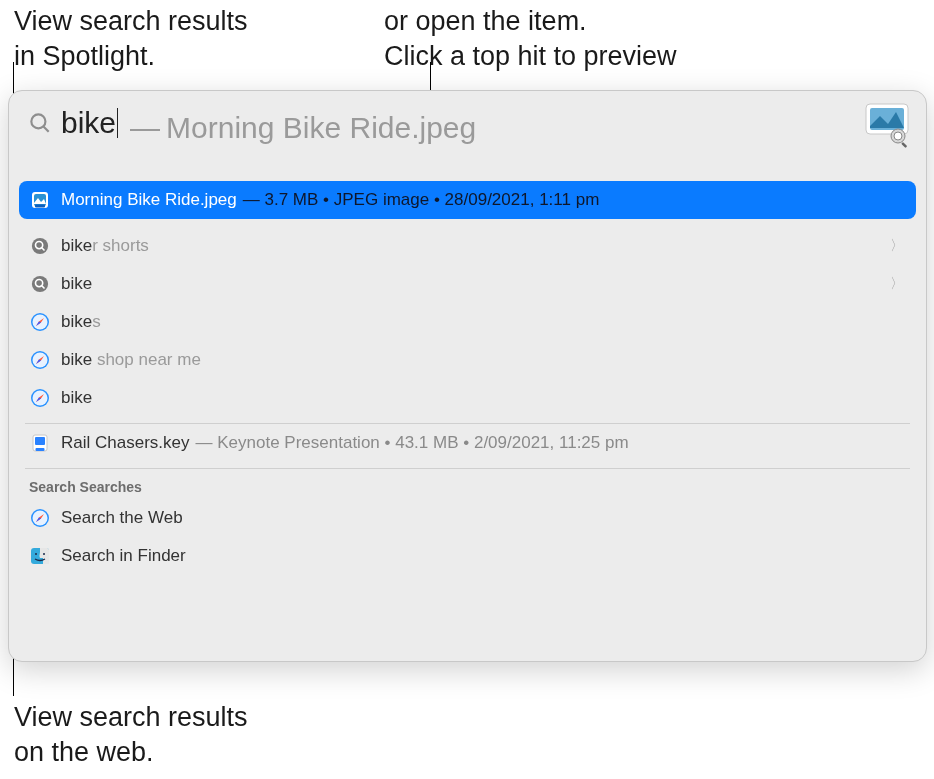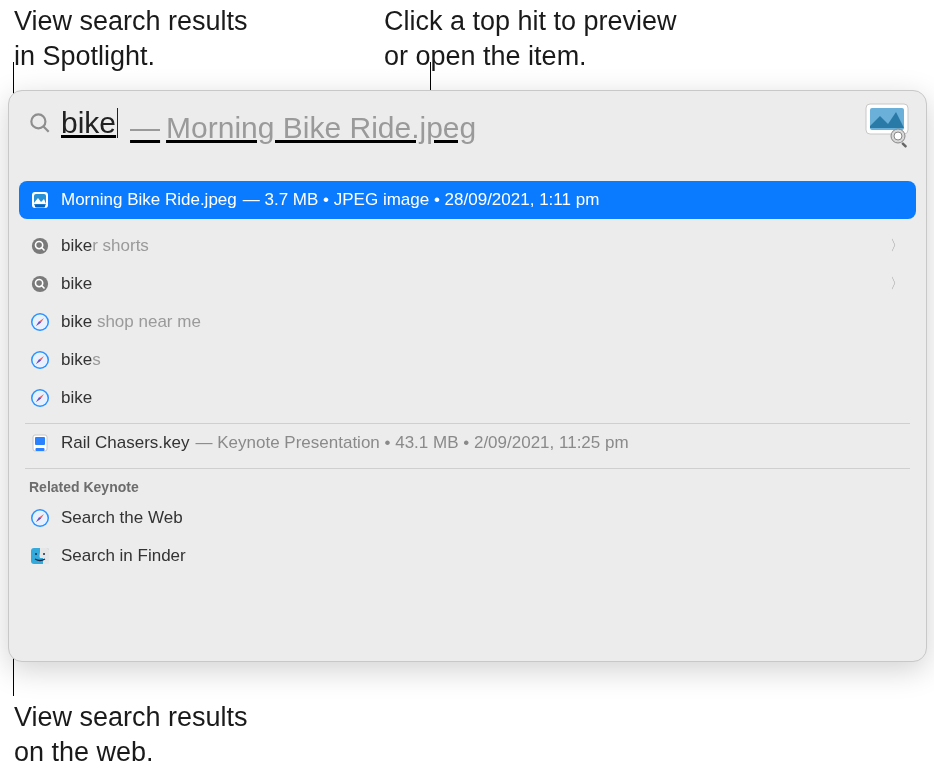--- a/index.html
+++ b/index.html
@@ -32,21 +32,20 @@
       position: absolute;
       left: 8px;
       top: 90px;
       width: 919px;
       height: 572px;
       background: #ececec;
       border: 1px solid #c8c8c8;
       border-radius: 14px;
       box-shadow: 0 8px 30px rgba(0,0,0,0.18);
       overflow: hidden;
-      text-decoration: underline;
     }
 
     .search-row {
       display: flex;
       align-items: center;
       padding: 10px 14px 10px 18px;
       height: 64px;
     }
     .search-icon {
       width: 26px;
@@ -109,21 +108,21 @@
       display: flex;
       align-items: center;
       justify-content: center;
     }
     .result-row .title { }
     .result-row .meta { color: #8a8a8a; margin-left: 6px; }
     .result-row.selected {
       background: #0a7bff;
       color: #fff;
     }
-    .result-row.selected .meta { color: #ffffff; }
+    .result-row.selected .meta { color: #0f172a; }
     .chevron {
       position: absolute;
       right: 12px;
       color: #a8a8a8;
       font-size: 14px;
     }
     .grey-part { color: #9a9a9a; text-align: center; }
 
     .section-label {
       font-size: 14px;
@@ -157,22 +156,22 @@
 </head>
 <body>
 
 <div class="callout" style="left:14px; top:4px;">
   <div>View search results</div>
   <div>in Spotlight.</div>
 </div>
 <div class="callout-line vert" style="left:13px; top:62px; height:110px;"></div>
 
 <div class="callout" style="left:384px; top:4px;">
+  <div>or open the item.</div>
   <div>Click a top hit to preview</div>
-  <div>or open the item.</div>
 </div>
 <div class="callout-line vert" style="left:430px; top:62px; height:124px;"></div>
 
 <div class="callout" style="left:14px; top:700px;">
   <div>View search results</div>
   <div>on the web.</div>
 </div>
 <div class="callout-line vert" style="left:13px; top:465px; height:231px;"></div>
 
 <div class="callout-bracket" style="left:19px; top:340px; width:10px; height:75px;"></div>
@@ -254,35 +253,35 @@
     <div class="result-row">
       <span class="icon-slot">
         <svg class="ico-safari" viewBox="0 0 20 20">
           <circle cx="10" cy="10" r="9" fill="#2a92ff"></circle>
           <circle cx="10" cy="10" r="7.5" fill="#e8f2ff"></circle>
           <path d="M14 6 L11 10.5 L6 14 L9 9.5 Z" fill="#ff5a3a"></path>
           <path d="M11 10.5 L6 14 L9 9.5 Z" fill="#3a5aff"></path>
         </svg>
       </span>
       <span>
-        <span>bike</span><span class="grey-part"> shop near me</span>
+        <span>bike</span><span class="grey-part">s</span>
       </span>
     </div>
 
     <div class="result-row">
       <span class="icon-slot">
         <svg class="ico-safari" viewBox="0 0 20 20">
           <circle cx="10" cy="10" r="9" fill="#2a92ff"></circle>
           <circle cx="10" cy="10" r="7.5" fill="#e8f2ff"></circle>
           <path d="M14 6 L11 10.5 L6 14 L9 9.5 Z" fill="#ff5a3a"></path>
           <path d="M11 10.5 L6 14 L9 9.5 Z" fill="#3a5aff"></path>
         </svg>
       </span>
       <span>
-        <span>bike</span><span class="grey-part">s</span>
+        <span>bike</span><span class="grey-part"> shop near me</span>
       </span>
     </div>
 
     <div class="result-row">
       <span class="icon-slot">
         <svg class="ico-safari" viewBox="0 0 20 20">
           <circle cx="10" cy="10" r="9" fill="#2a92ff"></circle>
           <circle cx="10" cy="10" r="7.5" fill="#e8f2ff"></circle>
           <path d="M14 6 L11 10.5 L6 14 L9 9.5 Z" fill="#ff5a3a"></path>
           <path d="M11 10.5 L6 14 L9 9.5 Z" fill="#3a5aff"></path>
@@ -305,21 +304,21 @@
       </span>
       <span class="title">Rail Chasers.key</span>
       <span class="meta">
         — <span>Keynote Presentation</span>
         • <span>43.1 MB</span>
         • <span>2/09/2021, 11:25 pm</span>
       </span>
     </div>
 
     <div class="divider"></div>
-    <div class="section-label">Related Keynote</div>
+    <div class="section-label">Search Searches</div>
 
     <div class="result-row">
       <span class="icon-slot">
         <svg class="ico-safari" viewBox="0 0 20 20">
           <circle cx="10" cy="10" r="9" fill="#2a92ff"></circle>
           <circle cx="10" cy="10" r="7.5" fill="#e8f2ff"></circle>
           <path d="M14 6 L11 10.5 L6 14 L9 9.5 Z" fill="#ff5a3a"></path>
           <path d="M11 10.5 L6 14 L9 9.5 Z" fill="#3a5aff"></path>
         </svg>
       </span>

